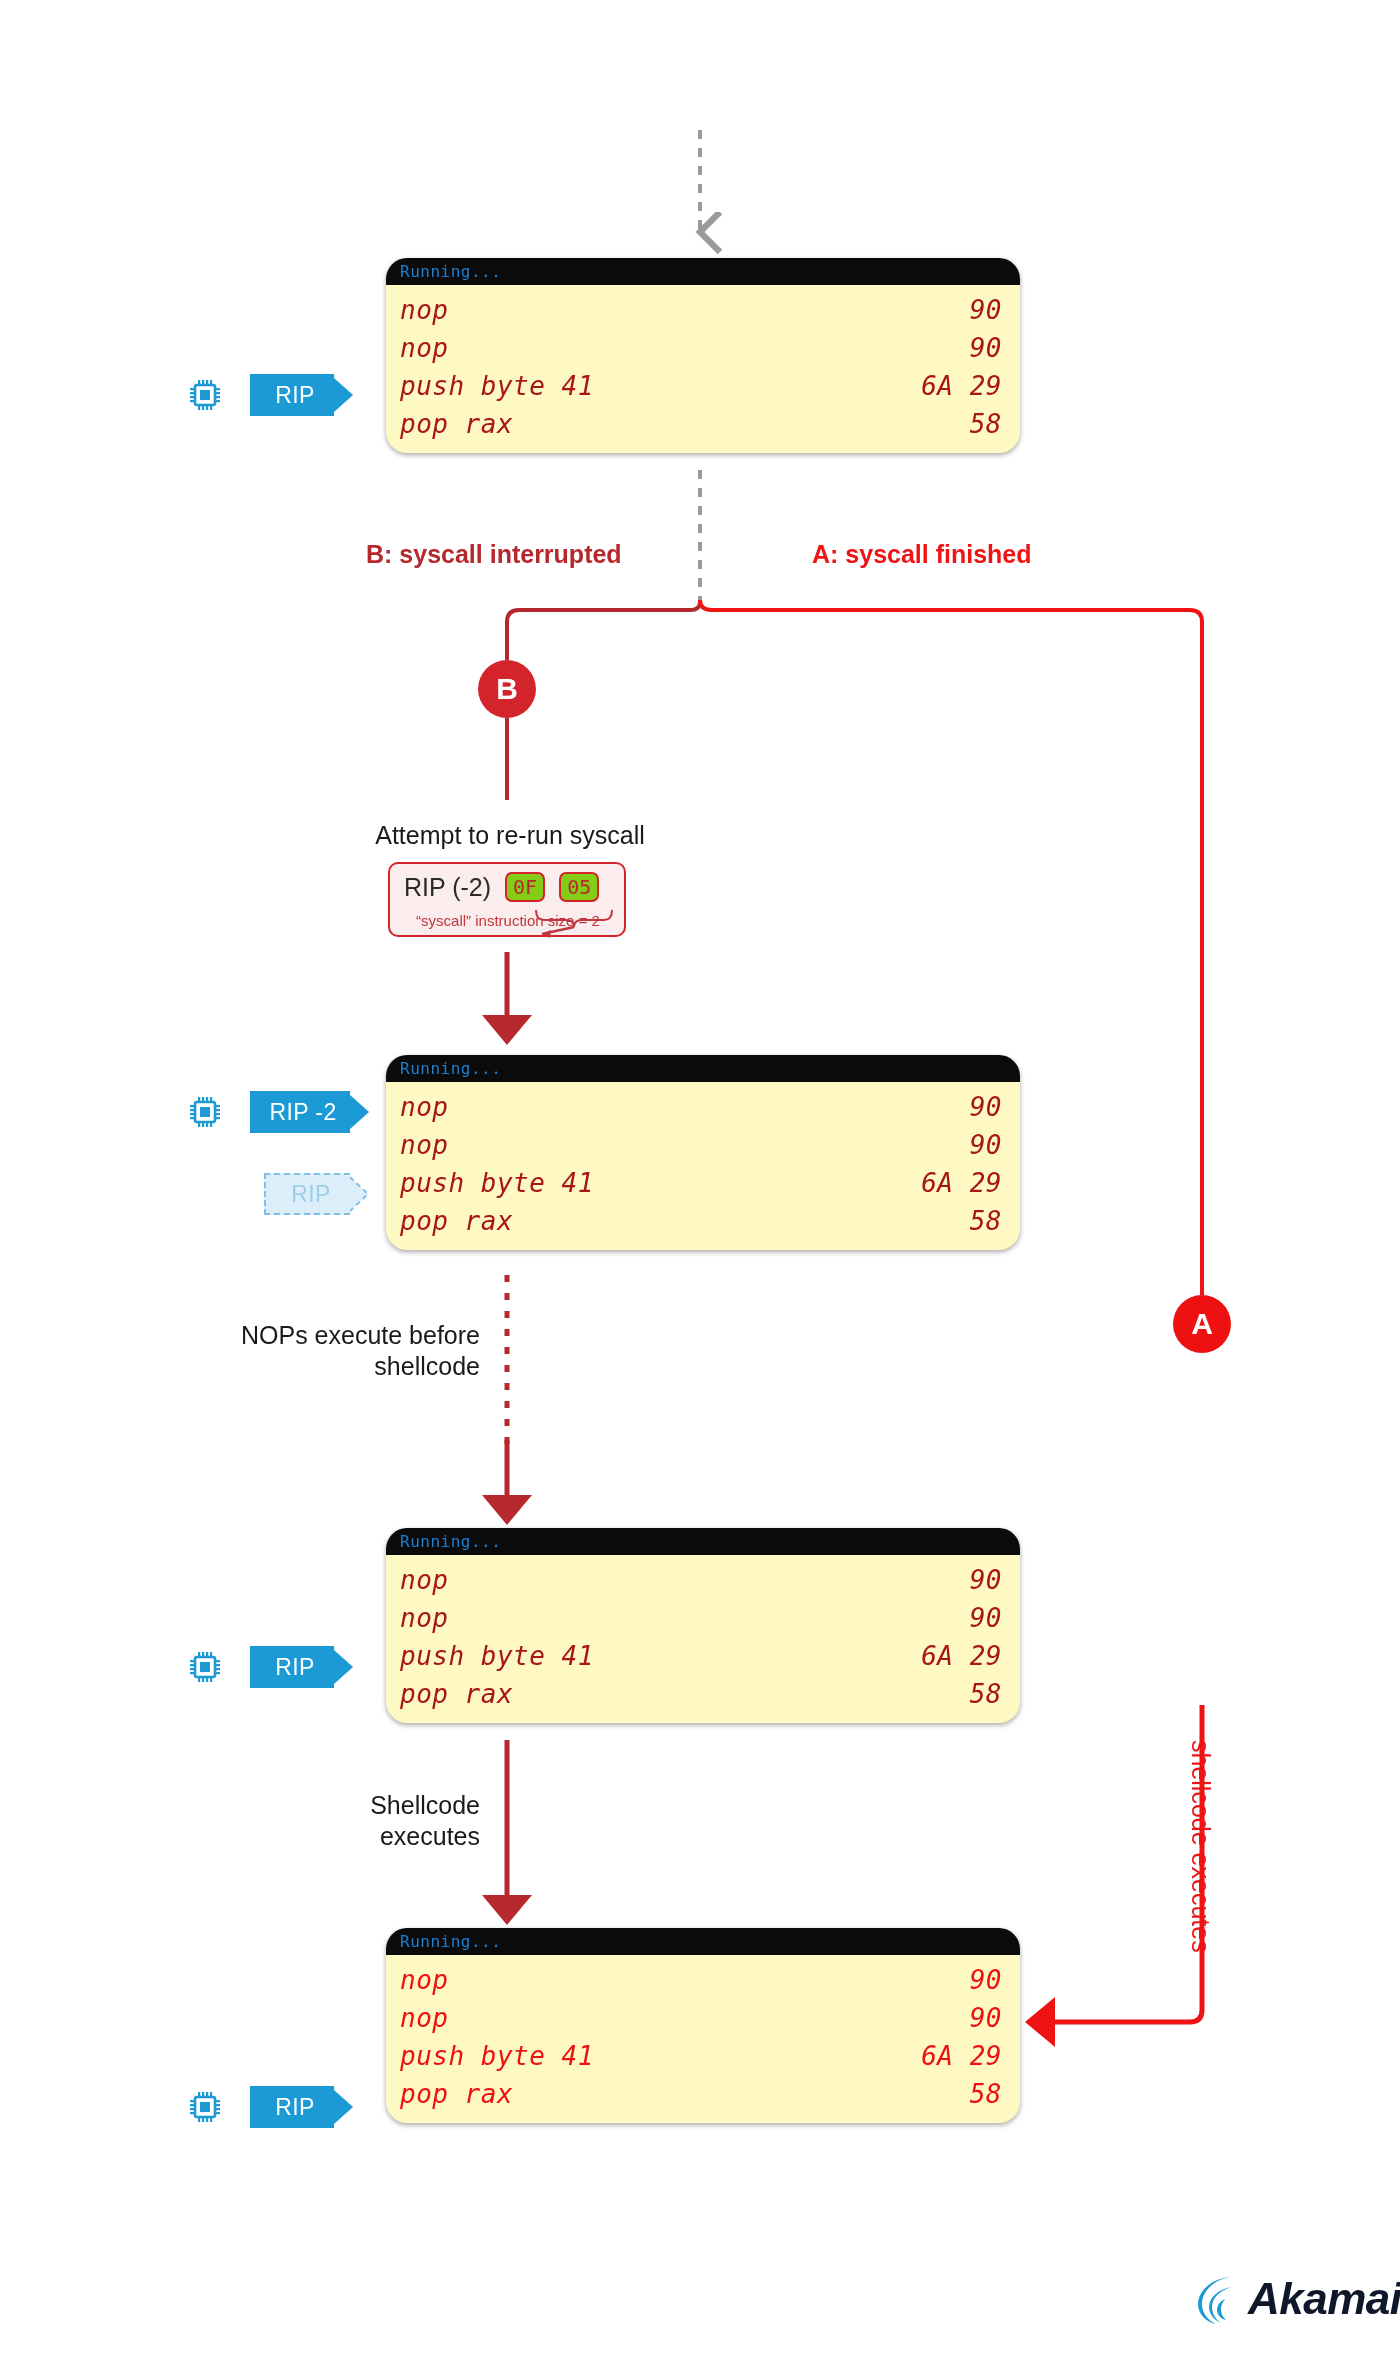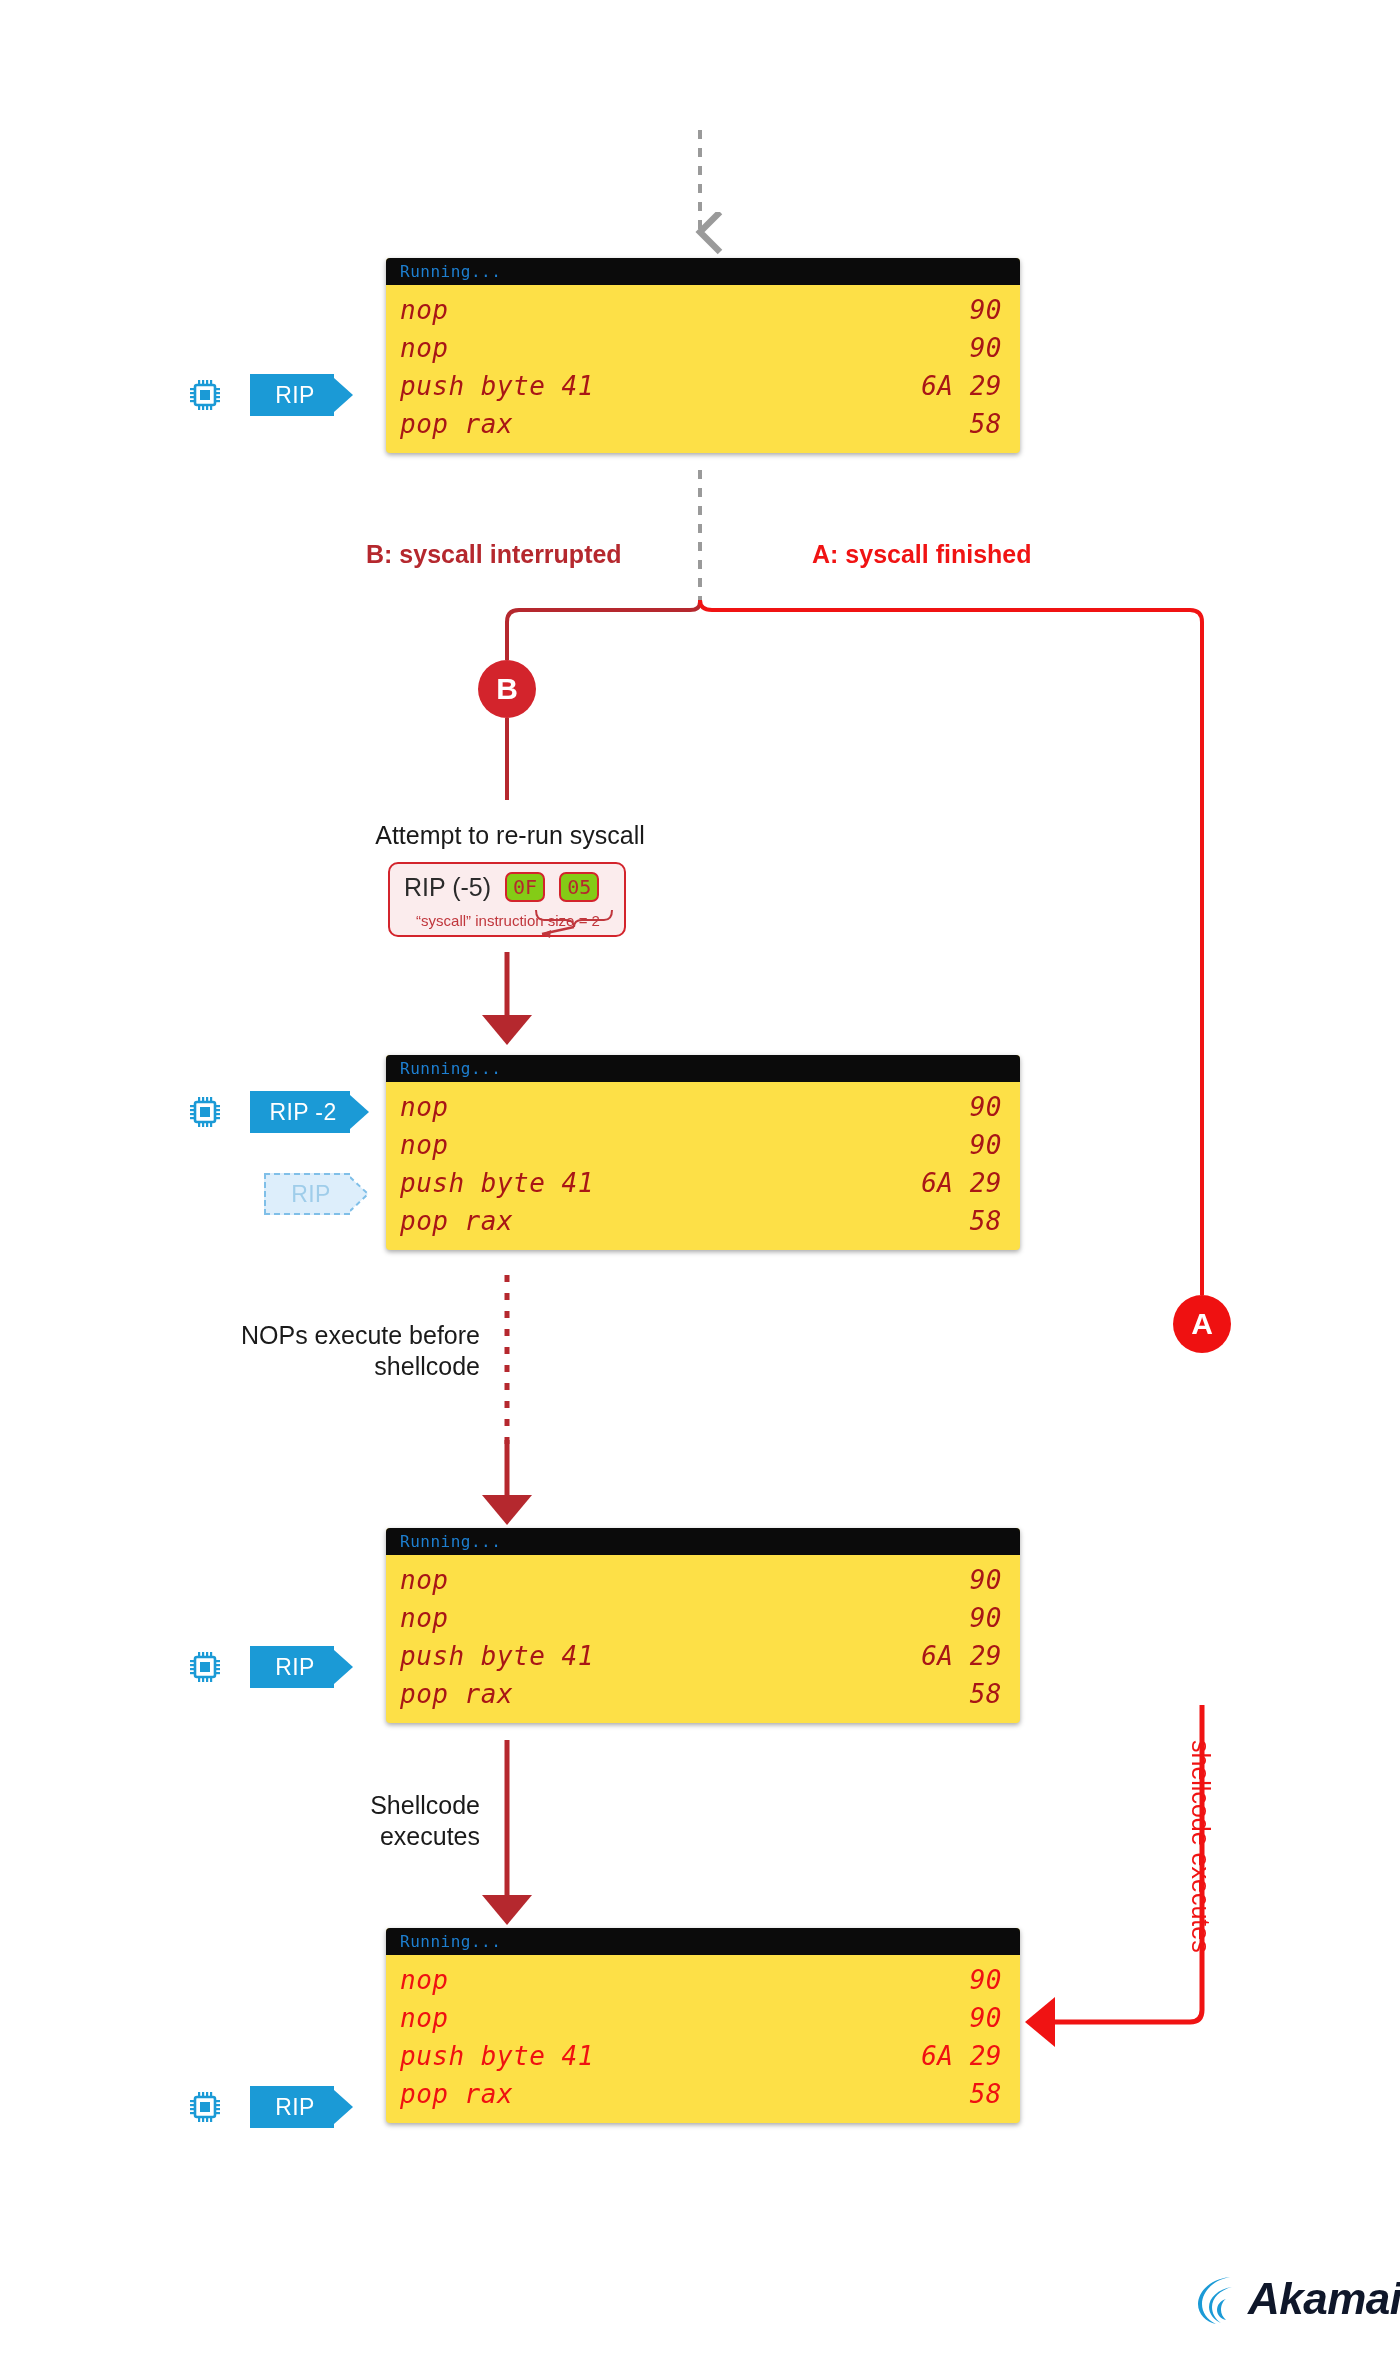--- a/index.html
+++ b/index.html
@@ -8,22 +8,22 @@
     background: #ffffff;
     font-family: "Liberation Sans", sans-serif;
     overflow: hidden;
   }
   #stage { position: relative; width: 1400px; height: 2380px; }
 
   
   .terminal {
     position: absolute;
     width: 634px;
-    border-radius: 4px;
-    background: #fde047;
+    border-radius: 21px;
+    background: #fef9c3;
     overflow: hidden;
     box-shadow: 0 2px 5px rgba(0,0,0,0.35);
   }
   .term-title {
     height: 27px;
     background: #0b0b0b;
     color: #1d7fd1;
     font-family: "DejaVu Sans Mono", monospace;
     font-size: 16px;
     line-height: 27px;
@@ -264,21 +264,21 @@
   <div class="branch-label branch-b" style="left:366px; top:540px;">B: syscall interrupted</div>
   <div class="branch-label branch-a" style="left:812px; top:540px;">A: syscall finished</div>
 
   <div class="circle" style="left:478px; top:660px;">B</div>
   <div class="circle bright" style="left:1173px; top:1295px;">A</div>
 
   <div class="lbl" style="left:335px; top:820px; width:350px; text-align:center;">Attempt to re-run syscall</div>
 
   <div class="callout" style="left:388px; top:862px; width:238px;">
     <div class="callout-top">
-      <span class="callout-title">RIP (-5)</span>
+      <span class="callout-title">RIP (-2)</span>
       <span class="hexbox">0F</span>
       <span class="hexbox">05</span>
     </div>
     <div class="callout-note">“syscall” instruction size = 2</div>
     <svg width="238" height="34" style="position:absolute; left:130px; top:44px; pointer-events:none;">
       <path d="M92,2 Q92,12 84,12 L62,12 Q54,12 54,19 Q54,12 46,12 L24,12 Q16,12 16,2" fill="none" stroke="#c0363c" stroke-width="2"></path>
       <path d="M54,19 L22,26" fill="none" stroke="#c0363c" stroke-width="2.4"></path>
       <path d="M22,26 L31,22 L30,30 z" fill="#c0363c"></path>
     </svg>
   </div>

